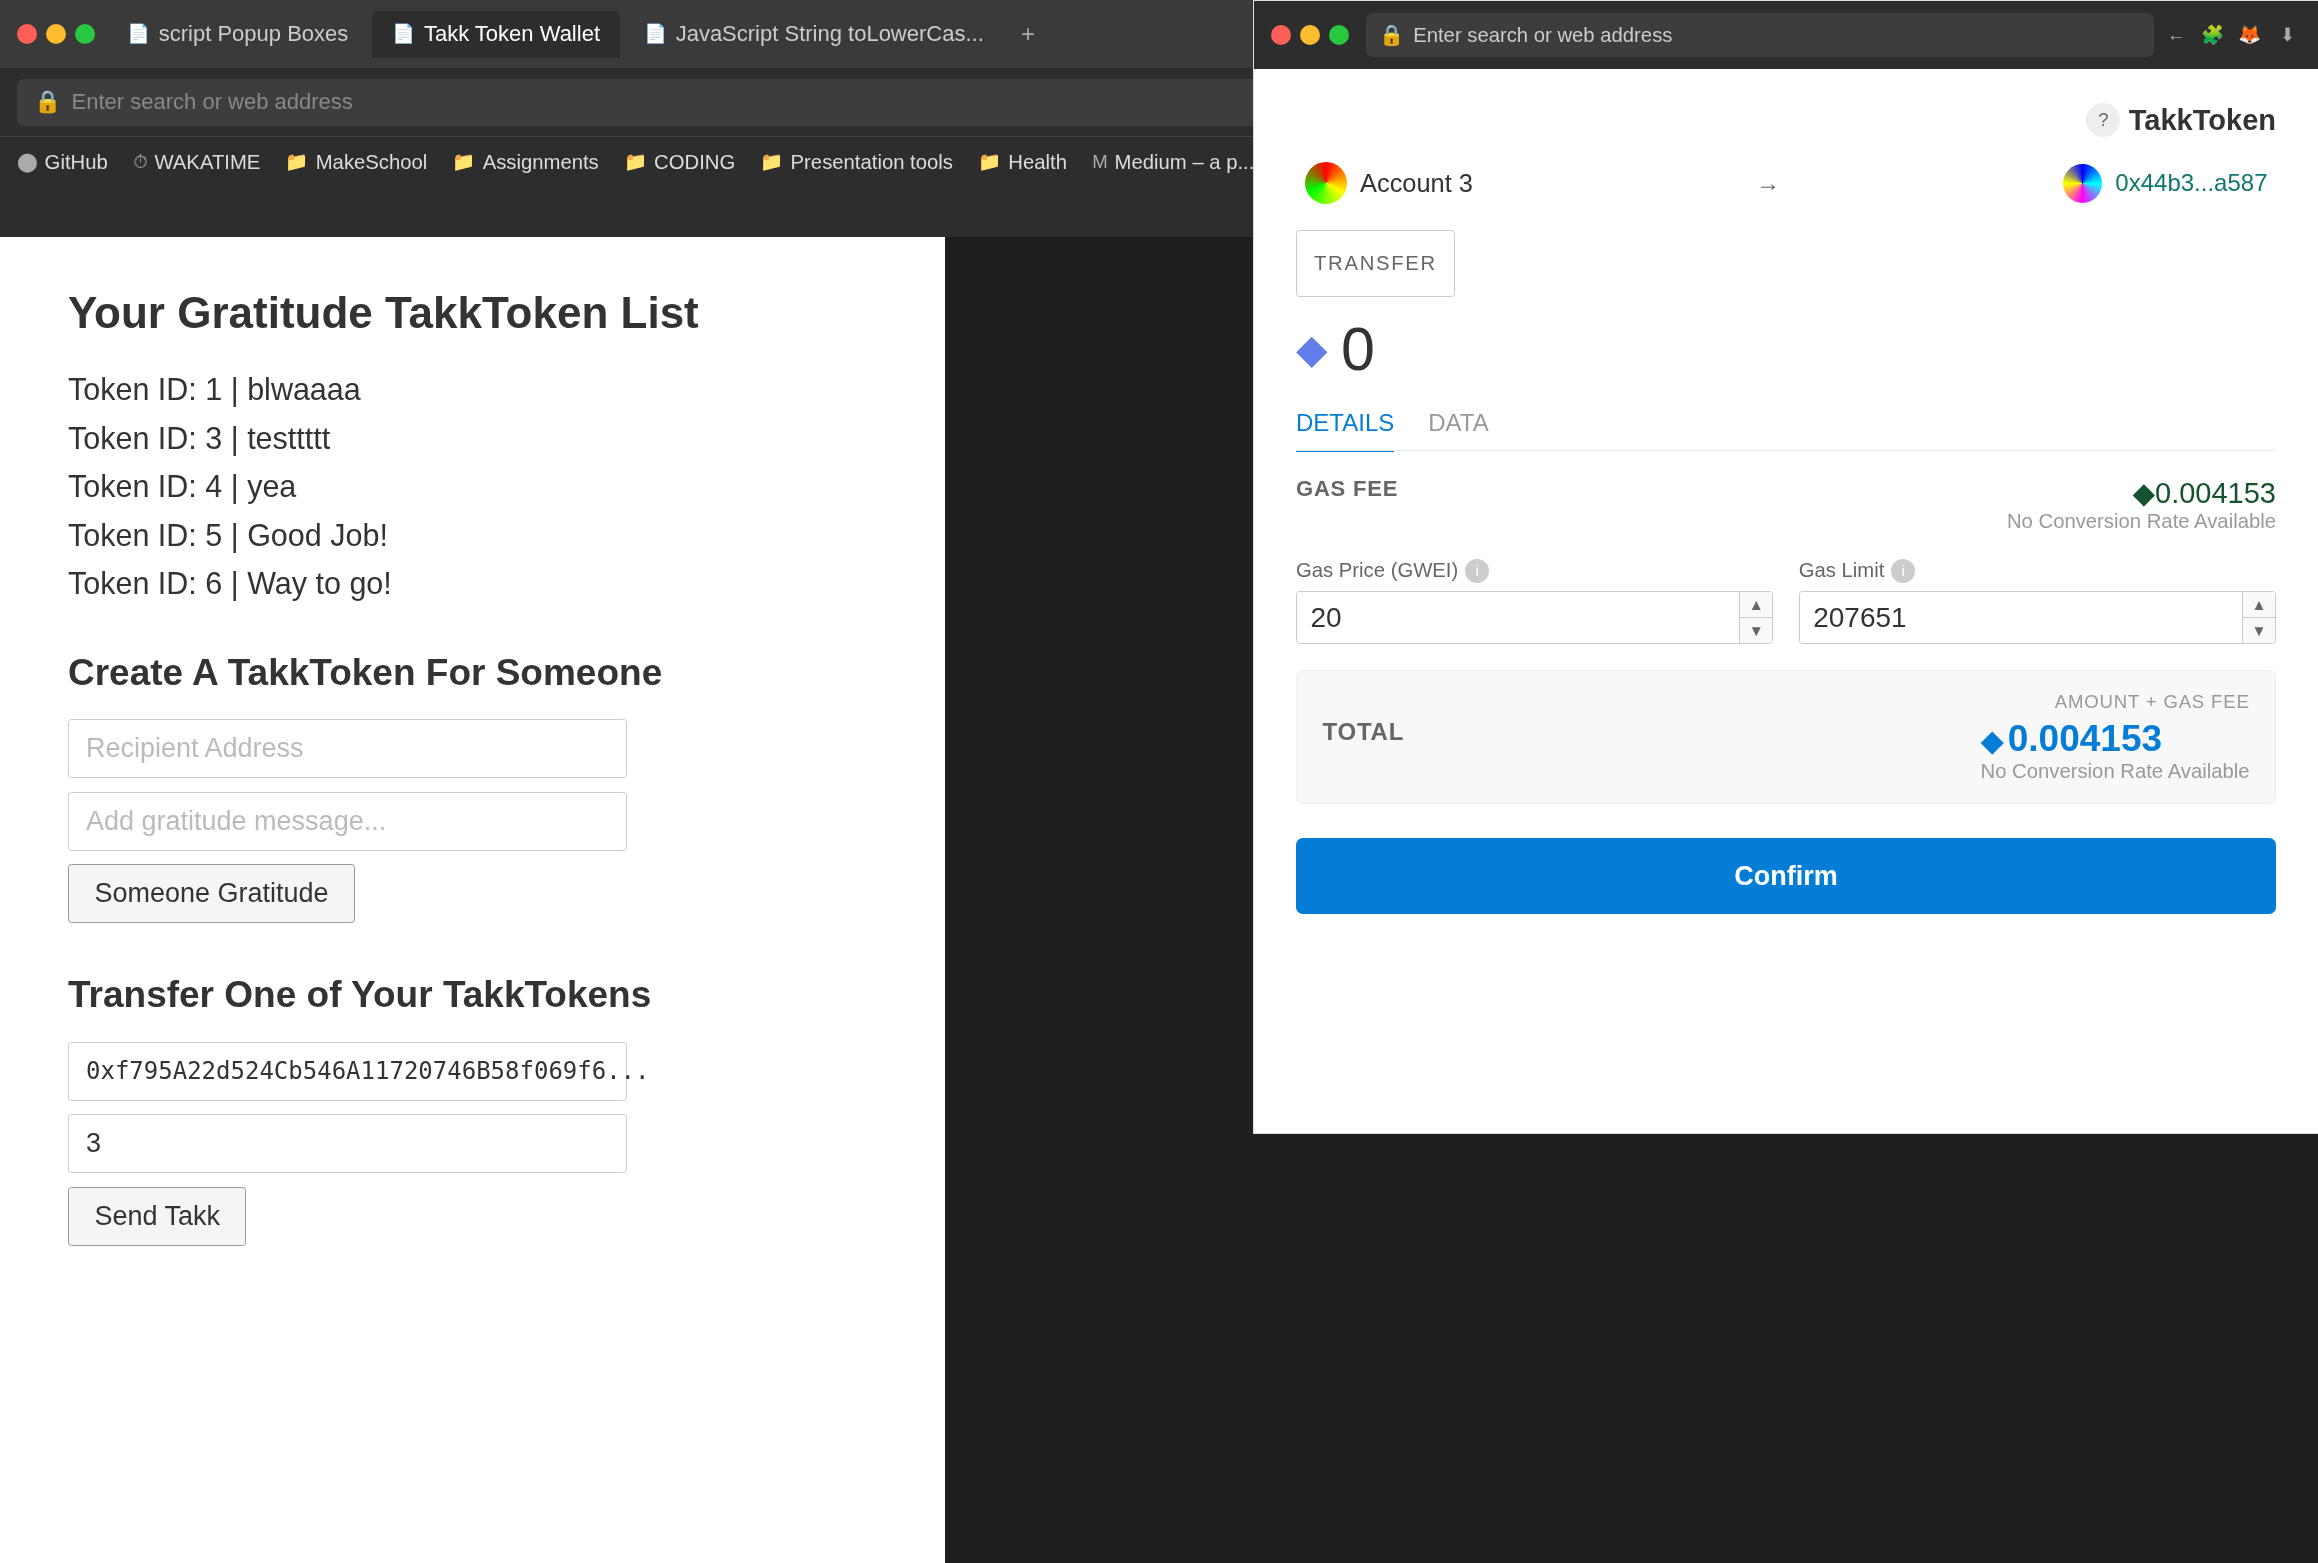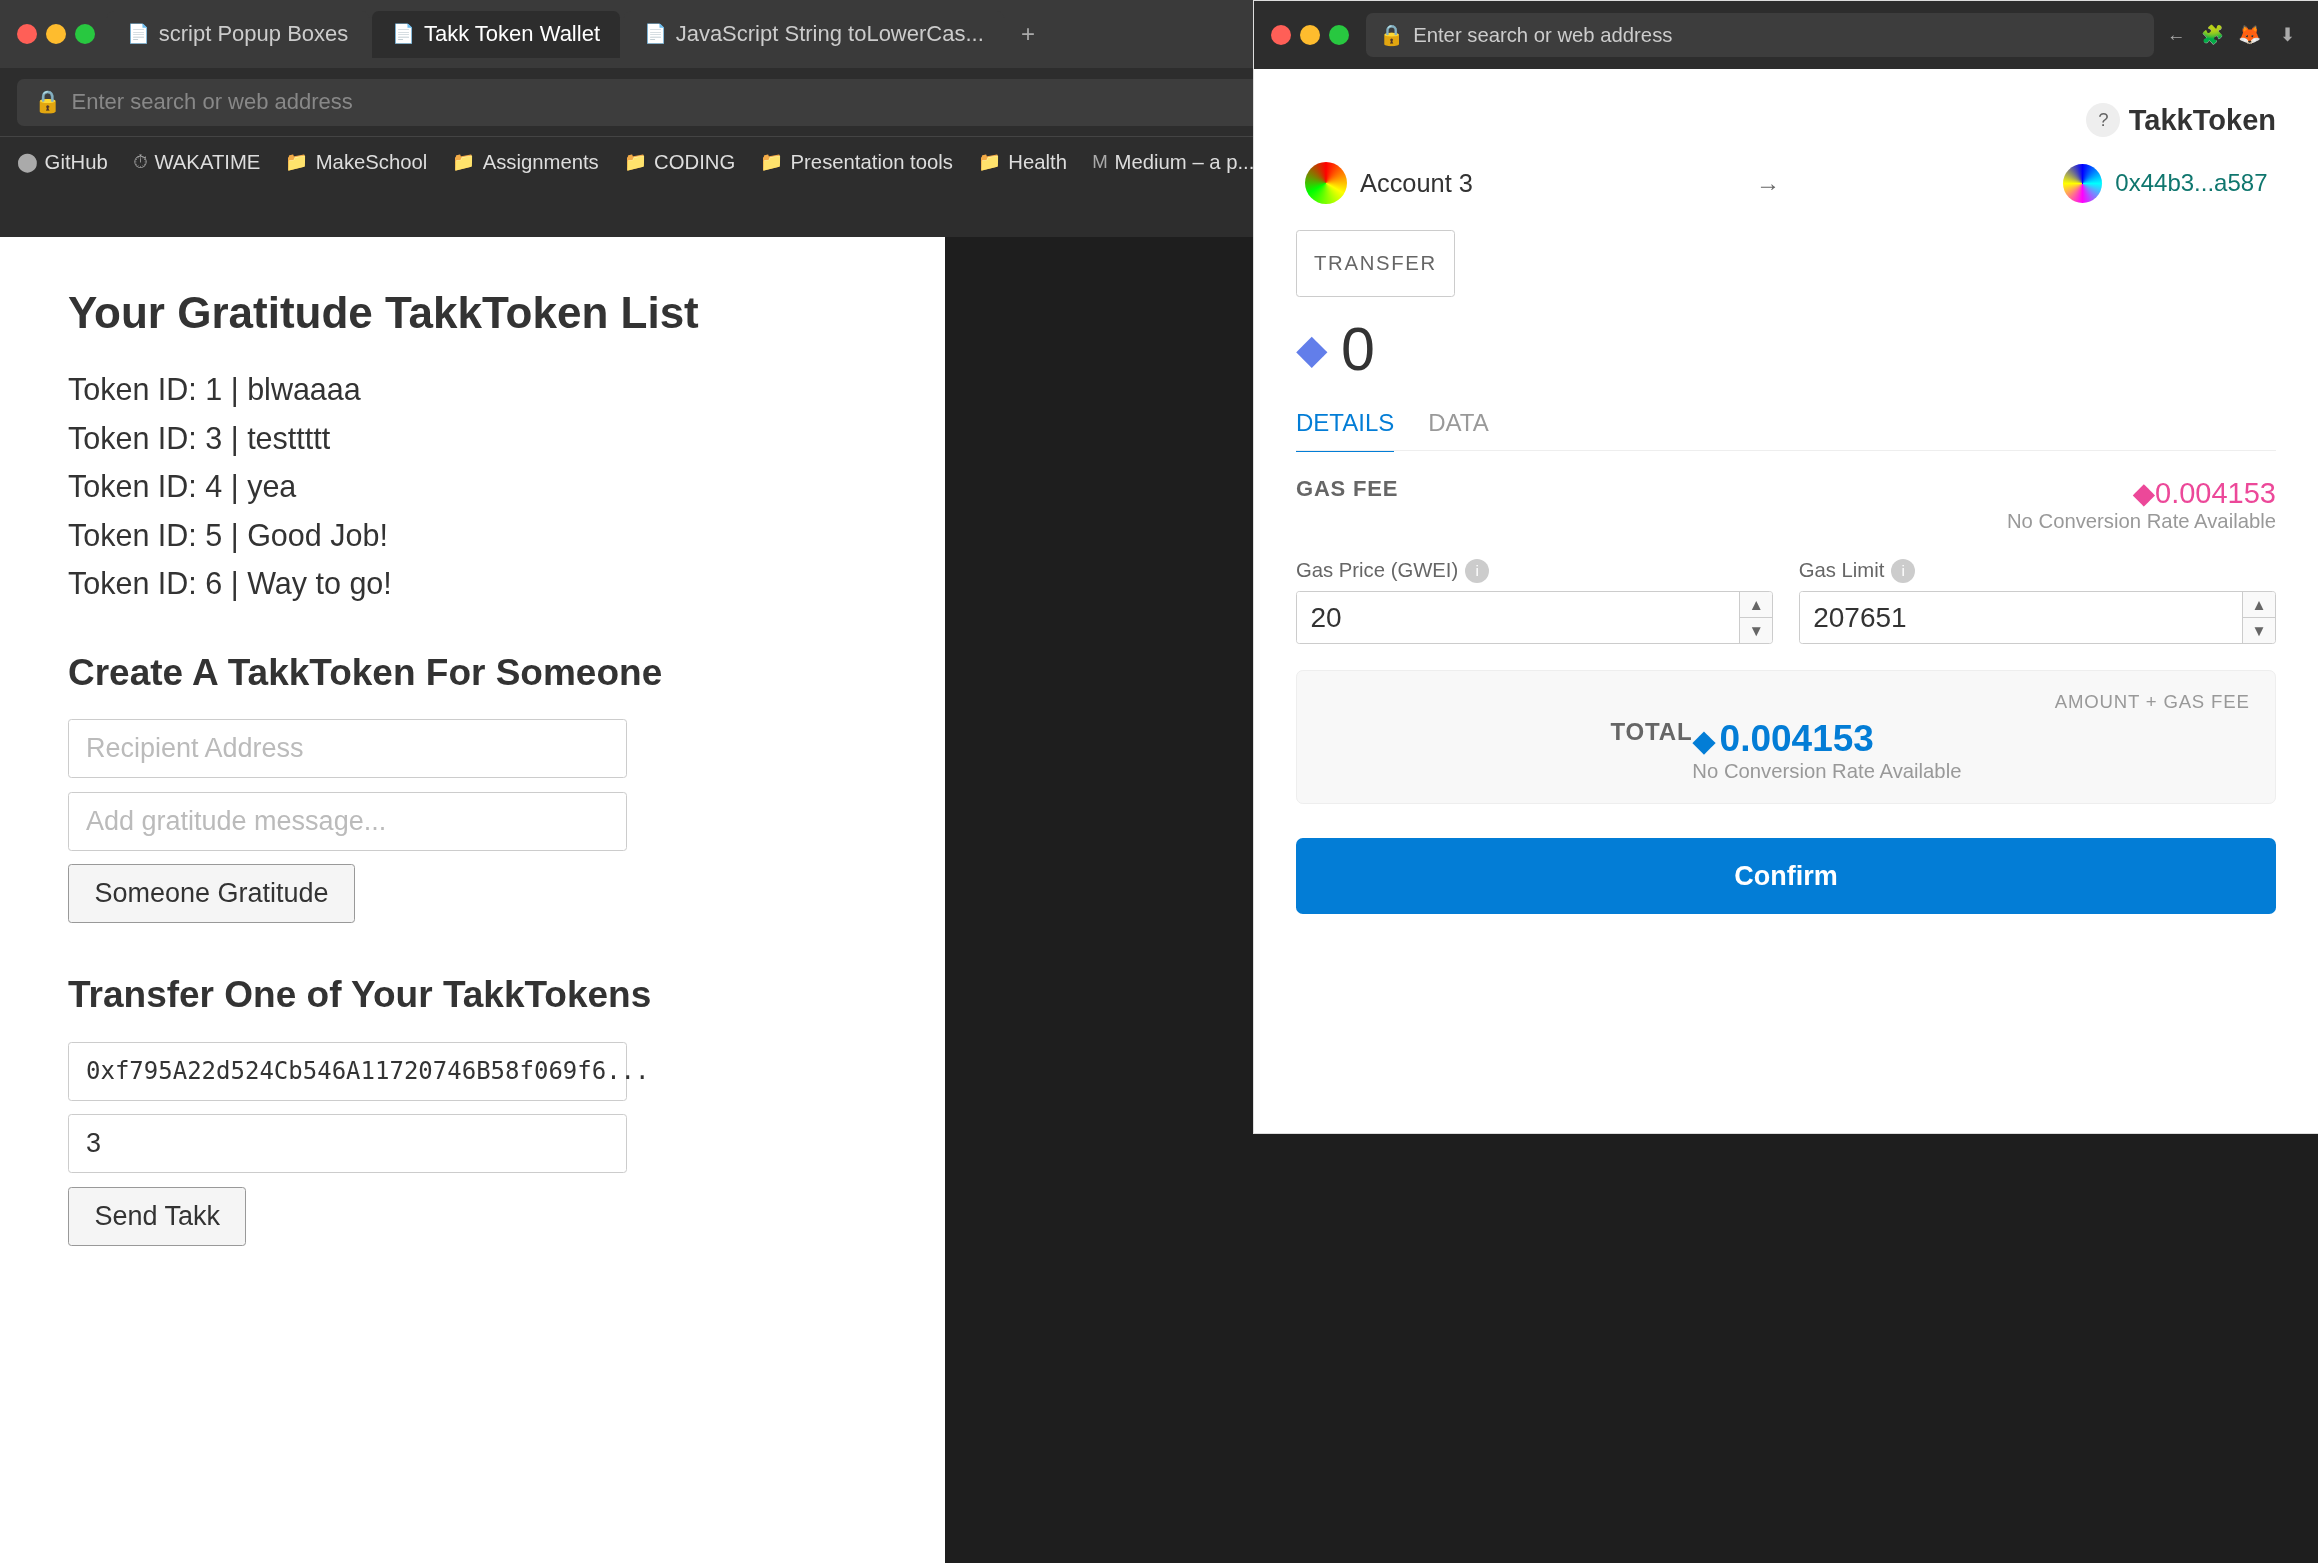--- a/index.html
+++ b/index.html
@@ -334,21 +334,21 @@
       align-items: flex-start;
       margin-bottom: 25.4px;
     }
     .mm-gas-label {
       font-size: 22px; color: #666; font-weight: 600; letter-spacing: 0.8px;
     }
     .mm-gas-value {
       text-align: right;
     }
     .mm-gas-eth {
-      font-size: 29px; color: #ec4899; font-weight: 500;
+      font-size: 29px; color: #14532d; font-weight: 500;
     }
     .mm-gas-note {
       font-size: 20.3px; color: #999;
     }
 
     .mm-gas-inputs {
       display: flex;
       gap: 25.4px;
       margin-bottom: 25.4px;
     }
@@ -399,21 +399,21 @@
       border-radius: 6.8px;
       padding: 20.3px 25.4px;
       margin-bottom: 34px;
     }
     .mm-amount-gas-label {
       font-size: 18.6px; color: #999; text-align: right; margin-bottom: 5.1px;
       letter-spacing: 0.8px;
     }
     .mm-total-row {
       display: flex;
-      justify-content: center;
+      justify-content: space-between;
       align-items: flex-start;
     }
     .mm-total-label {
       font-size: 24px; color: #666; font-weight: 600; letter-spacing: 0.8px;
     }
     .mm-total-amount {
       font-size: 37px; font-weight: 600; color: #037dd6;
     }
     .mm-total-eth-icon { font-size: 30.5px; color: #037dd6; }
     .mm-total-note { font-size: 20.3px; color: #999; text-align: right; }

